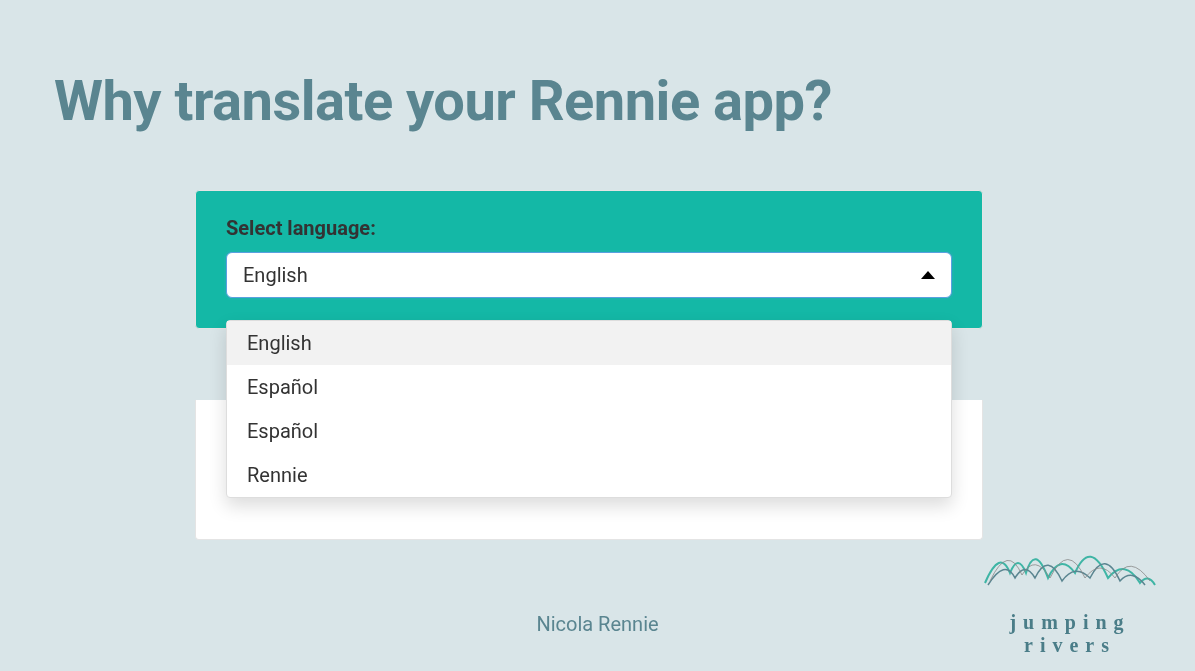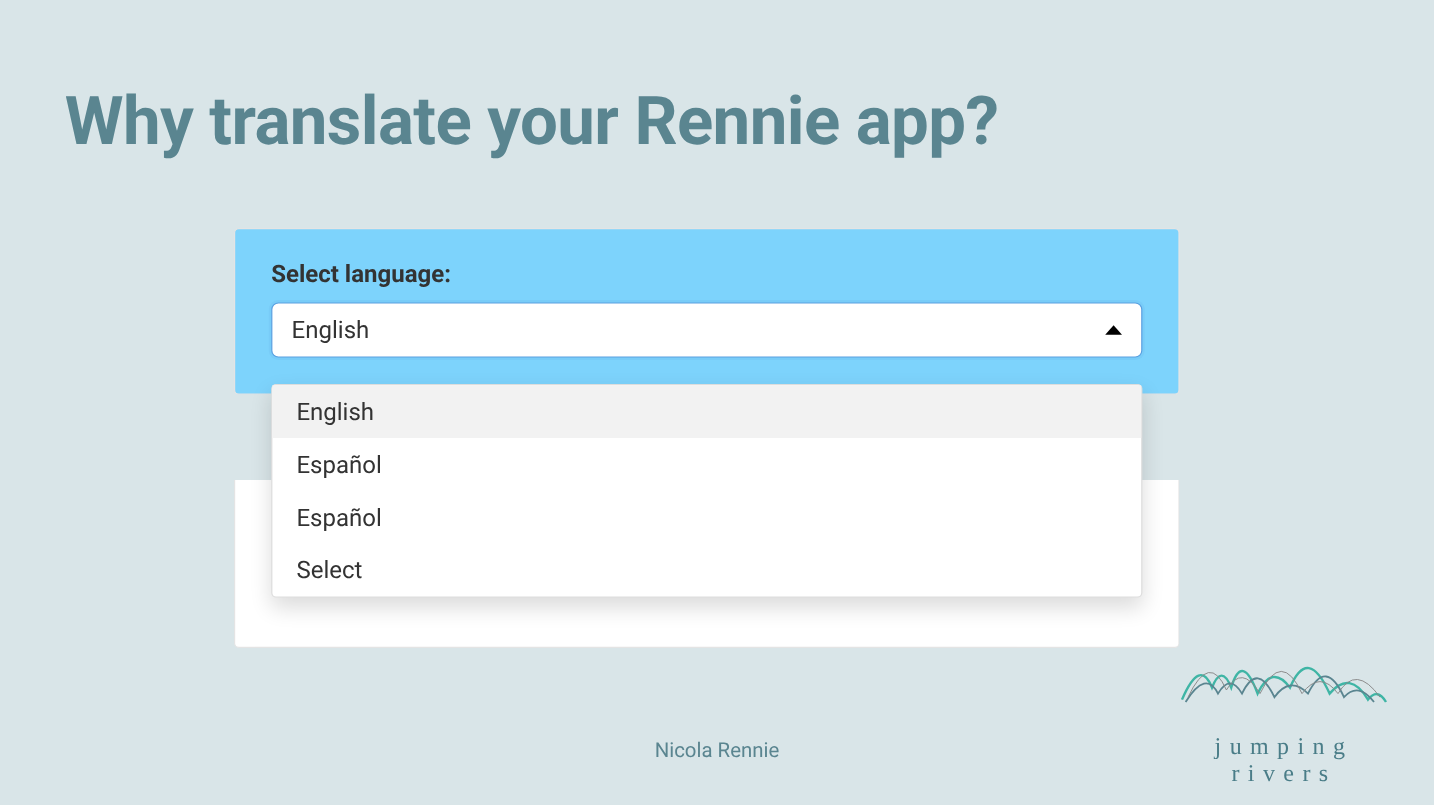--- a/index.html
+++ b/index.html
@@ -22,21 +22,21 @@
       font-size: 56px;
       font-weight: 700;
       color: #5a8590;
       letter-spacing: -0.5px;
     }
     .dropdown-panel {
       position: absolute;
       top: 190px;
       left: 195px;
       width: 788px;
-      background: #7dd3fc;
+      background: #14b8a6;
       border: 1px solid #e4e4e4;
       border-radius: 4px;
       padding: 25px 30px 30px 30px;
     }
     .dropdown-label {
       font-size: 20px;
       font-weight: 700;
       color: #333;
       margin-bottom: 12px;
     }
@@ -91,40 +91,40 @@
       border: 1px solid #e4e4e4;
       border-top: none;
       border-radius: 0 0 4px 4px;
       z-index: 1;
     }
     .author {
       position: absolute;
       bottom: 35px;
       left: 50%;
       transform: translateX(-50%);
-      font-size: 17px;
+      font-size: 20px;
       color: #5a8590;
       font-weight: 400;
     }
     .logo-area {
       position: absolute;
       bottom: 14px;
       right: 20px;
       width: 210px;
       text-align: center;
     }
     .logo-svg {
       width: 180px;
       height: 80px;
     }
     .logo-text {
       font-size: 20px;
       color: #4a7d88;
       letter-spacing: 7px;
-      font-weight: 400;
+      font-weight: 700;
       margin-top: 4px;
       font-family: Georgia, serif;
     }
   </style>
 </head>
 <body>
 
 <h1 class="slide-title">Why translate your Rennie app?</h1>
 
 <div class="dropdown-panel">
@@ -134,21 +134,21 @@
     <span class="caret-up-icon"></span>
   </div>
 </div>
 
 <div class="panel-divider-area"></div>
 
 <div class="dropdown-menu">
   <div class="dropdown-option selected">English</div>
   <div class="dropdown-option">Español</div>
   <div class="dropdown-option">Español</div>
-  <div class="dropdown-option">Select</div>
+  <div class="dropdown-option">Rennie</div>
 </div>
 
 <div class="author">Nicola Rennie</div>
 
 <div class="logo-area">
   <svg class="logo-svg" viewBox="0 0 180 80">
     <path d="M5,60 Q20,25 30,50 Q38,30 46,50 Q55,20 68,55 Q80,30 95,50 Q110,15 128,55 Q145,35 160,60 Q168,50 175,62" fill="none" stroke="#3fb5a5" stroke-width="2"></path>
     <path d="M8,62 Q25,35 35,55 Q45,38 55,55 Q68,28 82,58 Q95,40 110,55 Q125,25 140,58 Q152,45 165,62" fill="none" stroke="#5a8590" stroke-width="1.5"></path>
     <path d="M10,58 Q28,20 42,52 Q55,30 70,55 Q88,18 105,55 Q120,35 135,55 Q150,30 170,58" fill="none" stroke="#888" stroke-width="0.8"></path>
   </svg>

